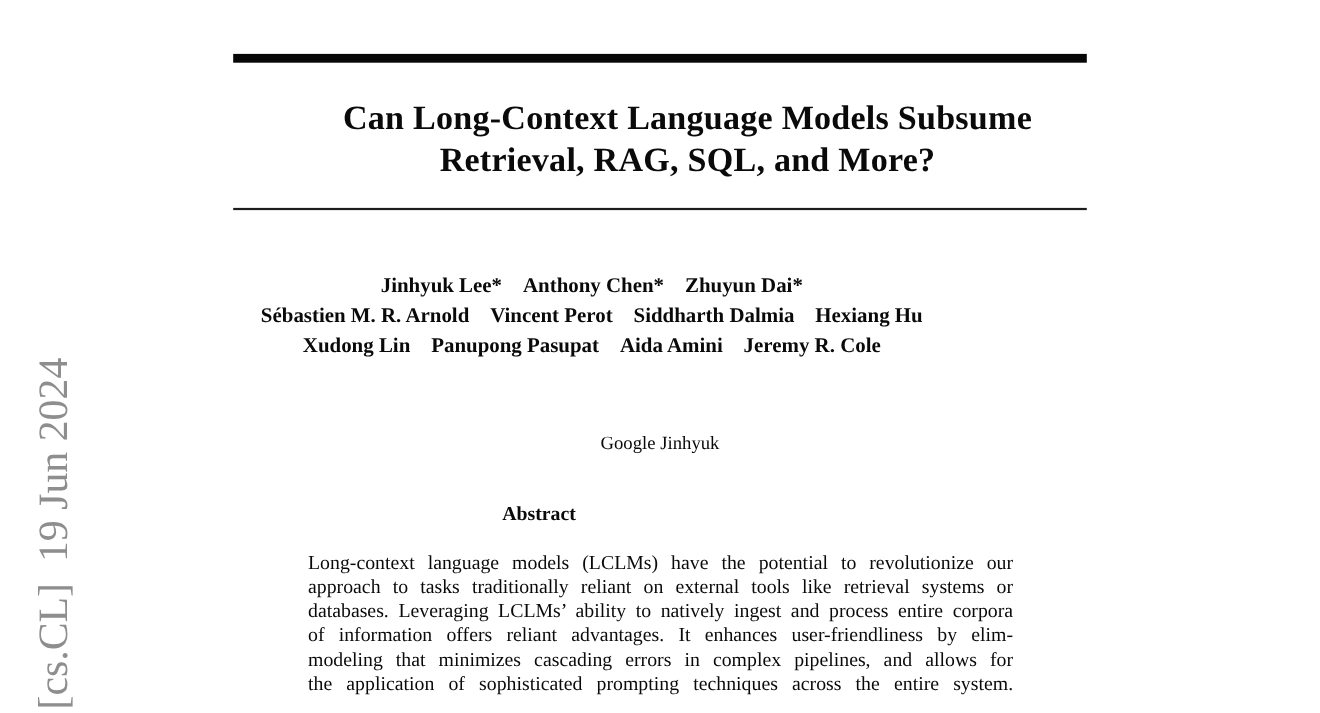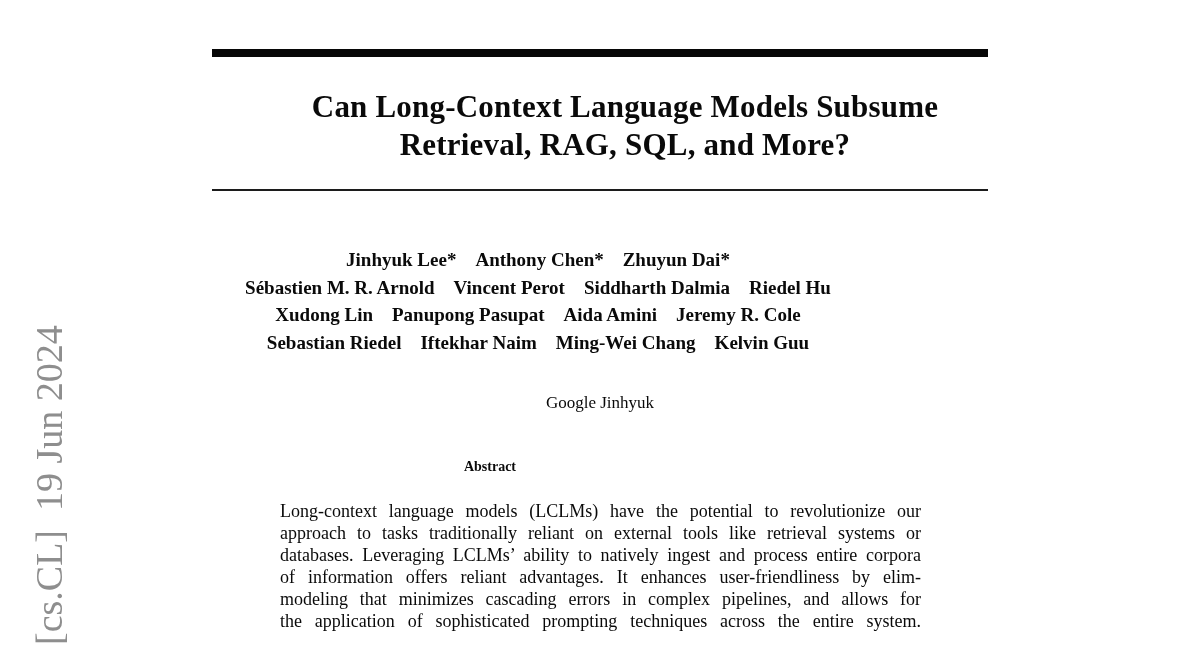--- a/index.html
+++ b/index.html
@@ -64,21 +64,21 @@
     line-height: 20px;
     font-weight: normal;
   }
   .abstract-heading {
     position: absolute;
     left: 0;
     top: 454px;
     width: 980px;
     text-align: center;
     font-weight: bold;
-    font-size: 14px;
+    font-size: 18px;
     line-height: 26px;
   }
   .abstract-body {
     position: absolute;
     left: 280px;
     top: 500px;
     width: 641px;
     font-size: 18px;
     line-height: 22px;
   }
@@ -109,23 +109,22 @@
 
   <div class="title">
     <div>Can Long-Context Language Models Subsume</div>
     <div>Retrieval, RAG, SQL, and More?</div>
   </div>
 
   <div class="rule-thin"></div>
 
   <div class="authors">
     <div>Jinhyuk Lee* Anthony Chen* Zhuyun Dai*</div>
-    <div>Sébastien M. R. Arnold Vincent Perot Siddharth Dalmia Riedel Hu</div>
+    <div>Sébastien M. R. Arnold Vincent Perot Siddharth Dalmia Hexiang Hu</div>
     <div>Xudong Lin Panupong Pasupat Aida Amini Jeremy R. Cole</div>
-    <div>Sebastian Riedel Iftekhar Naim Ming-Wei Chang Kelvin Guu</div>
   </div>
 
   <div class="affiliation">Google Jinhyuk</div>
 
   <div class="abstract-heading">Abstract</div>
 
   <div class="abstract-body">
     <div class="abstract-line">Long-context language models (LCLMs) have the potential to revolutionize our</div>
     <div class="abstract-line">approach to tasks traditionally reliant on external tools like retrieval systems or</div>
     <div class="abstract-line">databases. Leveraging LCLMs’ ability to natively ingest and process entire corpora</div>

